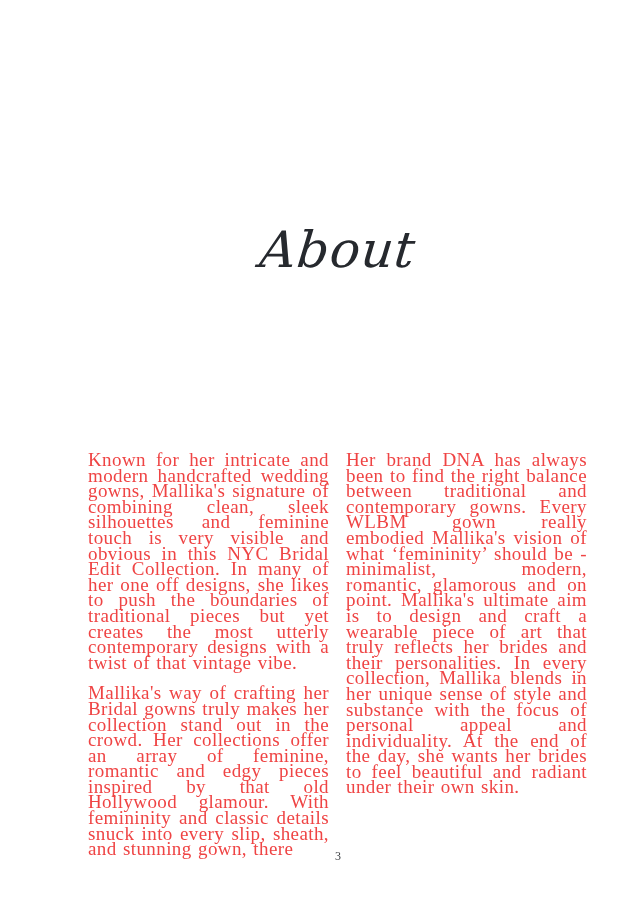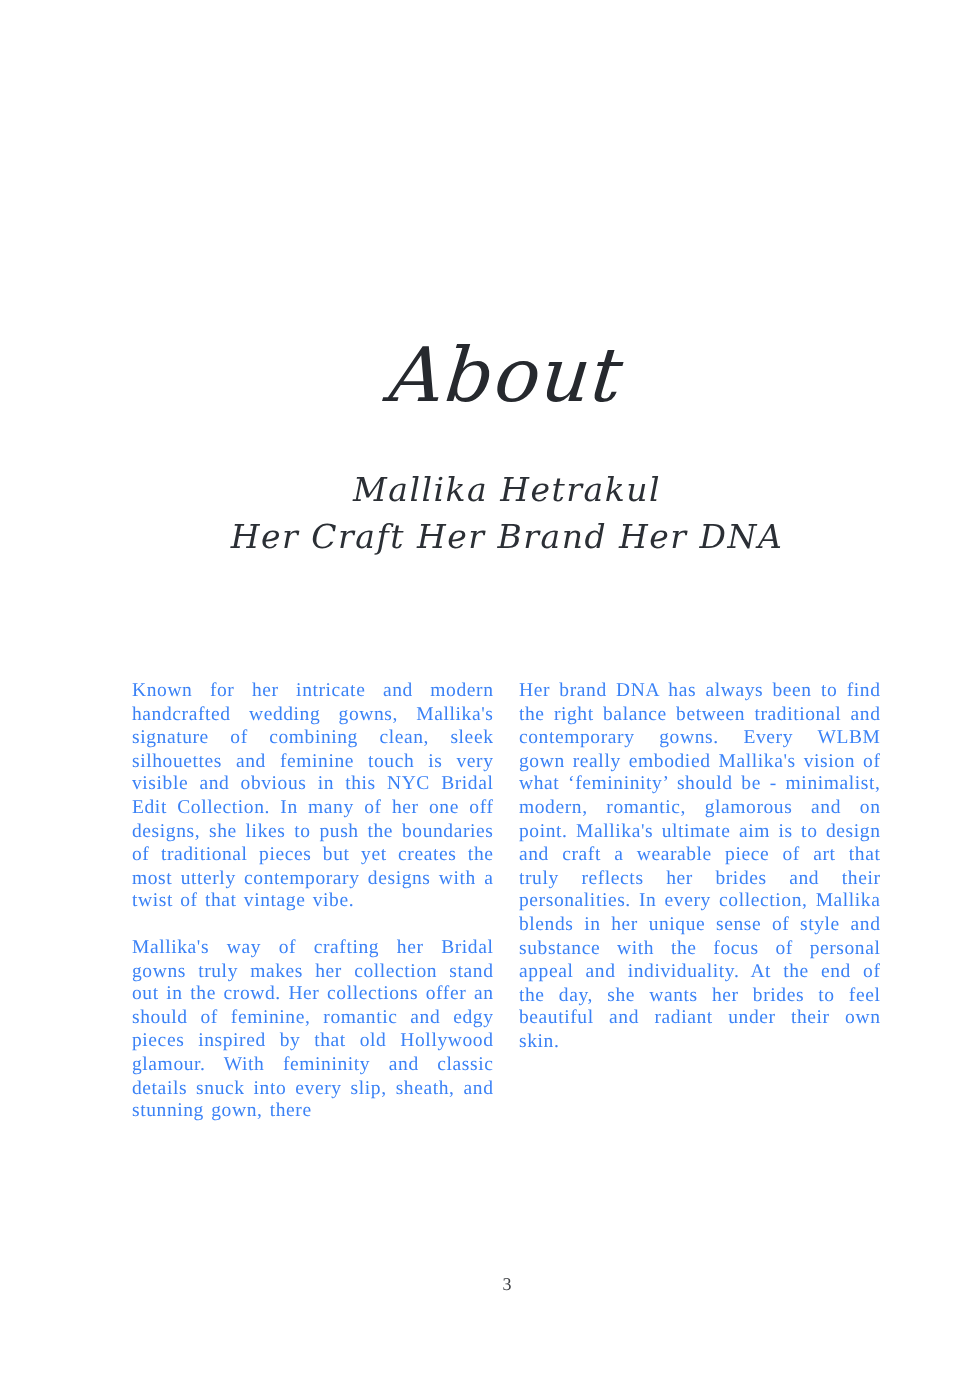--- a/index.html
+++ b/index.html
@@ -54,26 +54,26 @@
     left: 88px;
     width: 500px;
     display: flex;
     gap: 17px;
   }
   .column {
     width: 241px;
   }
   .column p {
     margin: 0 0 15px 0;
-    font-size: 13px;
+    font-size: 19px;
     line-height: 15.6px;
     letter-spacing: 0.4px;
     word-spacing: 1.2px;
     text-align: justify;
-    color: #3b82f6;
+    color: #ef4444;
   }
   .column p:last-child {
     margin-bottom: 4px;
   }
   .page-footer {
     position: absolute;
     top: 849px;
     left: 88px;
     width: 500px;
     text-align: center;
@@ -92,29 +92,25 @@
 </style>
 </head>
 <body>
 
 <div class="page">
 
   <header class="page-header">
     <h1 class="title">About</h1>
   </header>
 
-  <div class="subtitle">
-    <div class="subtitle-line">Mallika Hetrakul</div>
-    <div class="subtitle-line">Her Craft Her Brand Her DNA</div>
-  </div>
 
   <main class="body-columns">
     <div class="column">
       <p>Known for her intricate and modern handcrafted wedding gowns, Mallika's signature of combining clean, sleek silhouettes and feminine touch is very visible and obvious in this NYC Bridal Edit Collection. In many of her one off designs, she likes to push the boundaries of traditional pieces but yet creates the most utterly contemporary designs with a twist of that vintage vibe.</p>
-      <p>Mallika's way of crafting her Bridal gowns truly makes her collection stand out in the crowd. Her collections offer an should of feminine, romantic and edgy pieces inspired by that old Hollywood glamour. With femininity and classic details snuck into every slip, sheath, and stunning gown, there</p>
+      <p>Mallika's way of crafting her Bridal gowns truly makes her collection stand out in the crowd. Her collections offer an array of feminine, romantic and edgy pieces inspired by that old Hollywood glamour. With femininity and classic details snuck into every slip, sheath, and stunning gown, there</p>
     </div>
     <div class="column">
       <p>Her brand DNA has always been to find the right balance between traditional and contemporary gowns. Every WLBM gown really embodied Mallika's vision of what ‘femininity’ should be - minimalist, modern, romantic, glamorous and on point. Mallika's ultimate aim is to design and craft a wearable piece of art that truly reflects her brides and their personalities. In every collection, Mallika blends in her unique sense of style and substance with the focus of personal appeal and individuality. At the end of the day, she wants her brides to feel beautiful and radiant under their own skin.</p>
     </div>
   </main>
 
   <footer class="page-footer">
     <div class="page-number">3</div>
   </footer>
 

